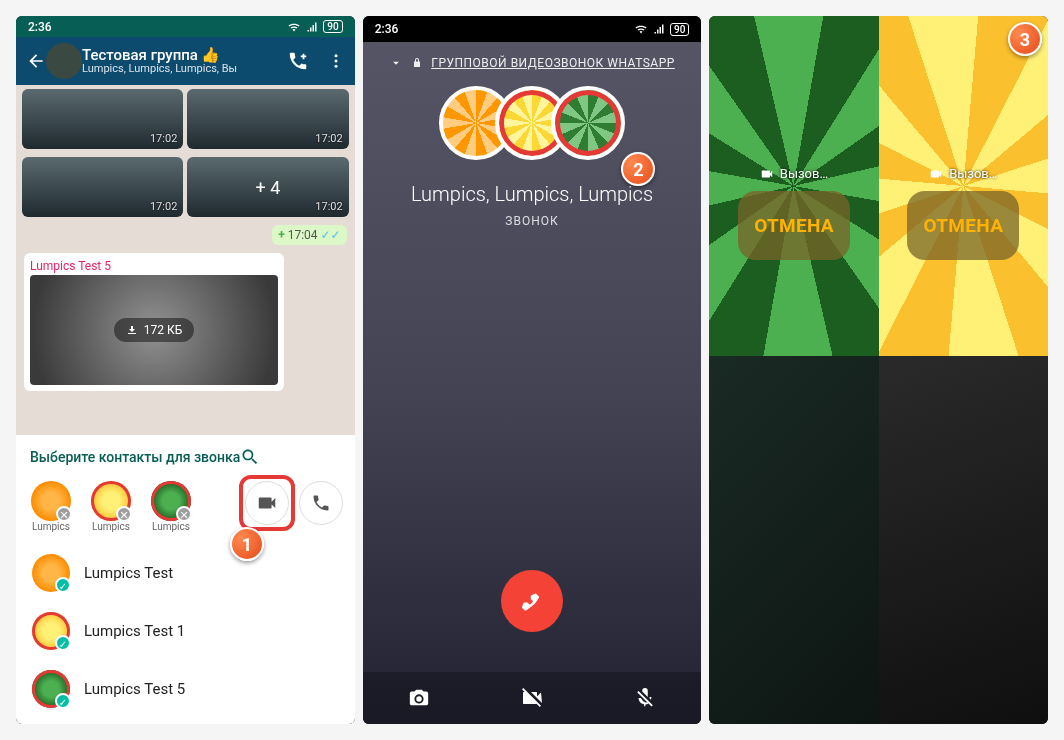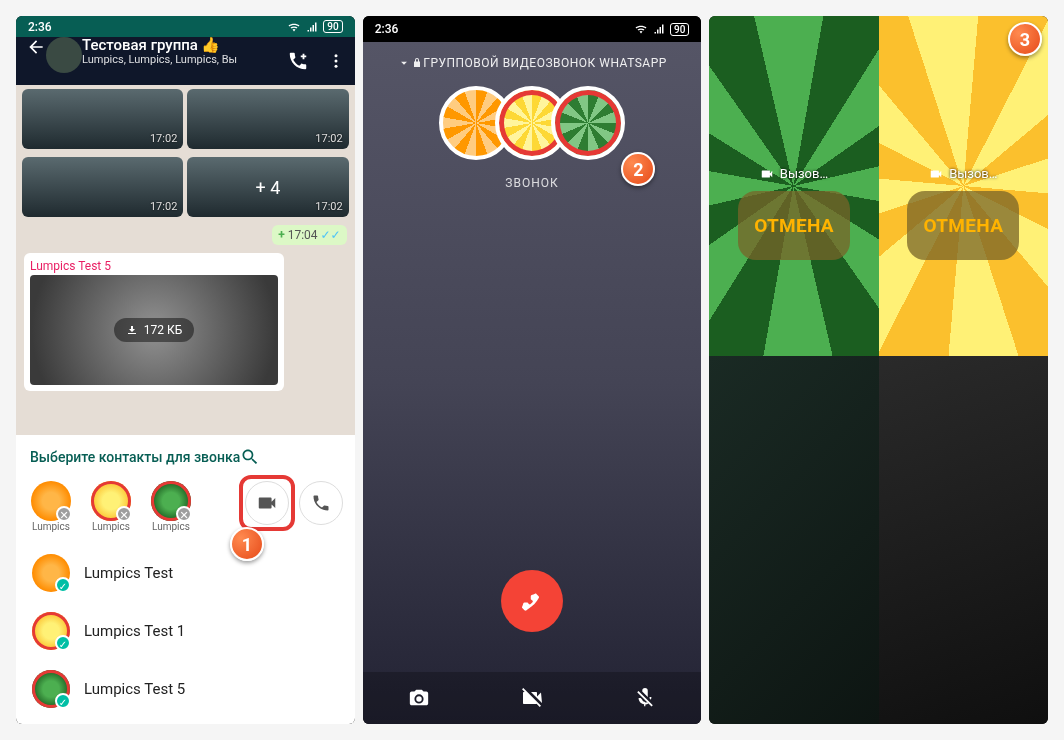--- a/index.html
+++ b/index.html
@@ -8,21 +8,21 @@
   .phone { width: 340px; height: 708px; background: #000; border-radius: 6px; overflow: hidden; position: relative; display: flex; flex-direction: column; }
 
   
   .statusbar { height: 26px; width: 100%; display: flex; align-items: center; justify-content: space-between; padding: 0 12px; font-size: 12px; font-weight: 500; }
   .statusbar.dark { background: #075E54; color: #fff; }
   .statusbar.black { background: #000; color: #fff; }
   .status-right { display: flex; align-items: center; gap: 4px; }
   .status-right svg { display: block; }
 
   
-  .p1-header { background: #0f172a; color: #fff; height: 58px; display: flex; padding: 0 10px; }
+  .p1-header { background: #0c4a6e; color: #fff; height: 58px; display: flex; align-items: center; padding: 0 10px; }
   .back-arrow { width: 20px; height: 20px; }
   .group-ava { width: 36px; height: 36px; border-radius: 50%; background: #3a4a43; }
   .group-title { flex: 1; line-height: 1.1; }
   .group-title .t1 { font-size: 15px; font-weight: 500; }
   .group-title .t2 { font-size: 11px; opacity: .85; }
   .hdr-icons { display: flex; gap: 18px; align-items: center; }
 
   .chat-bg { background: #e5ddd5; flex: 0 0 350px; position: relative; overflow: hidden; }
   .msgrow { display: flex; gap: 4px; padding: 4px 6px; }
   .thumb { flex:1; height: 60px; border-radius: 6px; background: linear-gradient(180deg,#5a6a6f 0%,#1f2a2f 100%); position: relative; display:flex; align-items:center; justify-content:center; color:#fff; font-size:18px; font-weight:400;}
@@ -55,21 +55,21 @@
   .contact-list { padding: 6px 0; }
   .contact-item { display:flex; align-items:center; gap:14px; padding:10px 16px;}
   .contact-item .ava { width:38px; height:38px;}
   .contact-item .nm { font-size:15px; color:#222;}
 
   
   .step-badge { position:absolute; width:34px; height:34px; border-radius:50%; background: radial-gradient(circle at 30% 30%, #ff8a50, #e64a19); border:2px solid #fff; box-shadow:0 2px 4px rgba(0,0,0,.4); color:#fff; font-weight:700; font-size:18px; display:flex; align-items:center; justify-content:center; z-index:50;}
 
   
   .p2-body { flex:1; position:relative; background: linear-gradient(180deg,#556 0%, #445 50%, #223 100%); color:#fff; display:flex; flex-direction:column; align-items:center; }
-  .call-label { display:flex; align-items:center; font-size:12px; letter-spacing:.5px; padding:14px 0 8px; opacity:.9;}
+  .call-label { display:flex; gap:8px; align-items:center; font-size:12px; letter-spacing:.5px; padding:14px 0 8px; opacity:.9;text-decoration:underline;}
   .participants { position:relative; height:82px; margin-top:8px;}
   .part-ava { width:74px; height:74px; border-radius:50%; border:4px solid #fff; display:inline-block; position:relative; background:#2e7d32;}
   .part-ava.o { background: repeating-conic-gradient(#ff9800 0 20deg,#ffcc80 20deg 40deg); }
   .part-ava.y { background: repeating-conic-gradient(#fdd835 0 20deg,#fff59d 20deg 40deg); box-shadow:inset 0 0 0 5px #e53935;}
   .part-ava.g { background: repeating-conic-gradient(#2e7d32 0 22deg,#81c784 22deg 45deg); box-shadow:inset 0 0 0 5px #e53935;}
   .part-ava + .part-ava { margin-left:-22px;}
   .names { margin-top:14px; font-size:20px; font-weight:300;}
   .substatus { margin-top:8px; font-size:12px; letter-spacing:1px; opacity:.8;}
   .hangup { width:62px; height:62px; border-radius:50%; background:#f44336; display:flex; align-items:center; justify-content:center; margin-top:auto; margin-bottom:40px;}
   .bottom-bar { height:52px; width:100%; display:flex; justify-content:space-around; align-items:center; background:rgba(0,0,0,.25);}
@@ -262,20 +262,21 @@
         <span>ГРУППОВОЙ ВИДЕОЗВОНОК WHATSAPP</span>
       </div>
 
       <div class="participants">
         <span class="part-ava o"></span>
         <span class="part-ava y"></span>
         <span class="part-ava g"></span>
       </div>
       <div class="step-badge" style="position:absolute; top:110px; right:46px;">2</div>
 
+      <div class="names">Lumpics, Lumpics, Lumpics</div>
       <div class="substatus">ЗВОНОК</div>
 
       <div class="hangup">
         <svg width="30" height="30" viewBox="0 0 24 24" fill="#fff">
             <path d="M12 9c-2 0-3.9.3-5.7.9-.5.2-.8.6-.8 1.1v2.5c0 .4.3.8.7.9.9.3 1.8.7 2.6 1.2.4.2.9.1 1.2-.2l1.6-1.6c.2-.2.2-.5 0-.7-.1-.1-.1-.3-.1-1.1 0-.6.5-1 1-1h2c.6 0 1 .4 1 1 0 .8 0 1-.1 1.1-.2.2-.2.5 0 .7l1.6 1.6c.3.3.8.4 1.2.2.8-.5 1.7-.9 2.6-1.2.4-.1.7-.5.7-.9V11c0-.5-.3-.9-.8-1.1C15.9 9.3 14 9 12 9z" transform="rotate(135 12 12)"></path>
           </svg>
       </div>
 
       <div class="bottom-bar">
         <div class="bb-icon">

